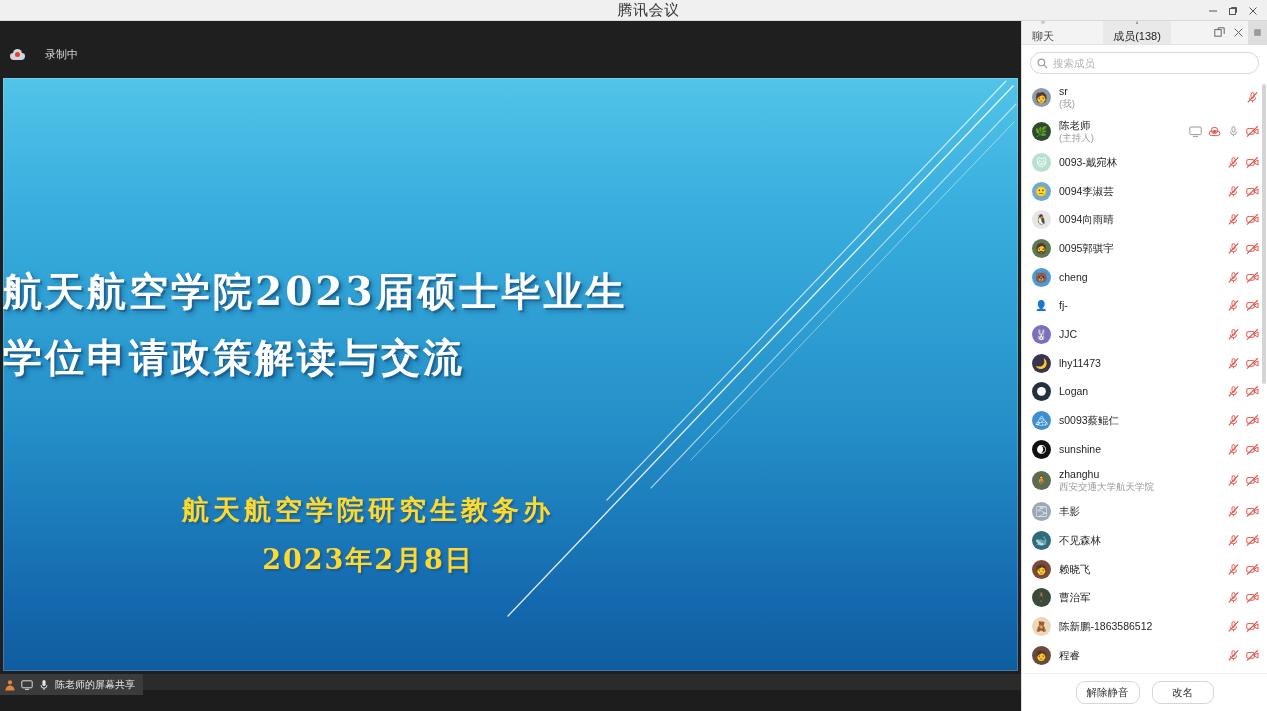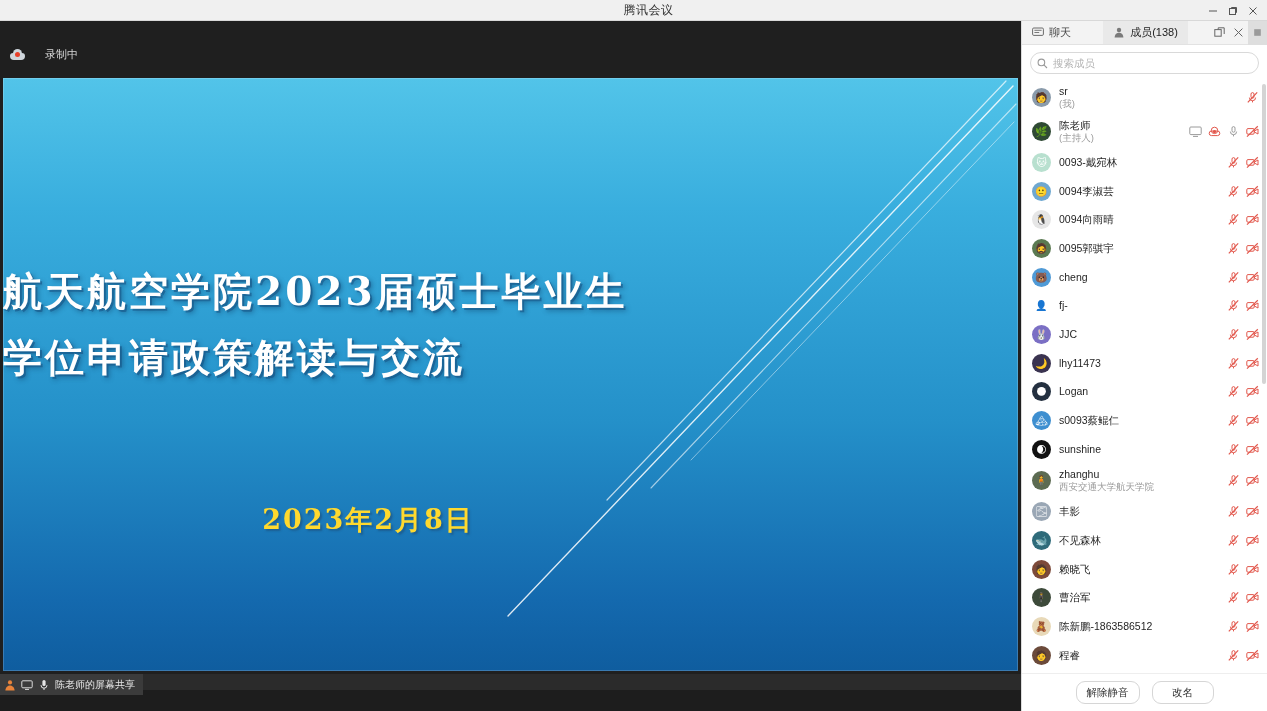--- a/index.html
+++ b/index.html
@@ -9,21 +9,21 @@
     overflow: hidden; background: #1d1d1d;
   }
   #app { position: relative; width: 1267px; height: 711px; }
 
   
   .titlebar {
     position: absolute; left: 0; top: 0; width: 1267px; height: 21px;
     background: #f0f0f0; border-bottom: 1px solid #d8d8d8;
     display: flex; align-items: center; justify-content: center;
   }
-  .titlebar .tb-title { font-size: 12px; color: #333; letter-spacing: .5px; margin-left: 30px; }
+  .titlebar .tb-title { font-size: 15px; color: #333; letter-spacing: .5px; margin-left: 30px; }
   .win-ctrls {
     position: absolute; right: 4px; top: 0; height: 21px;
     display: flex; align-items: center; gap: 0;
   }
   .win-ctrls .wc {
     width: 20px; height: 21px; display: flex; align-items: center;
     justify-content: center; color: #555; font-size: 10px; cursor: default;
   }
 
   
@@ -106,21 +106,21 @@
     position: absolute; right: 0; top: 21px; width: 246px; height: 690px;
     background: #ffffff; border-left: 1px solid #dcdcdc;
     display: flex; flex-direction: column;
   }
   .panel-tabs {
     height: 24px; background: #f3f3f3; border-bottom: 1px solid #e2e2e2;
     display: flex; align-items: stretch; position: relative;
   }
   .ptab {
     display: flex; align-items: center; gap: 5px; padding: 0 10px;
-    font-size: 11px; color: #4b4b4b; cursor: default;
+    font-size: 11px; color: #4b4b4b; cursor: default; flex-direction: column;
   }
   .ptab.active { background: #e9e9e9; color: #222; }
   .ptab-spacer { flex: 1; }
   .ptab-actions { display: flex; align-items: center; }
   .ptab-actions .pa {
     width: 19px; height: 24px; display: flex; align-items: center;
     justify-content: center; color: #666; font-size: 10px;
   }
   .ptab-actions .pa.menu { background: #dedede; }
 
@@ -233,20 +233,21 @@
           <line x1="1011" y1="44" x2="688" y2="382" stroke-width="1" opacity=".45"></line>
         </g>
       </svg>
 
       <div class="slide-title">
         <div class="line">航天航空学院2023届硕士毕业生</div>
         <div class="line">学位申请政策解读与交流</div>
       </div>
 
       <div class="slide-sub">
+        <div class="org">航天航空学院研究生教务办</div>
         <div class="date">2023年2月8日</div>
       </div>
     </div>
 
     <div class="taskbar">
       <div class="share-chip">
         <svg class="tb-ico" viewBox="0 0 12 12">
           <circle cx="6" cy="3.4" r="2.1" fill="#e8833a"></circle>
           <path d="M1.4 11.5 C1.6 7.8 4 6.4 6 6.4 C8 6.4 10.4 7.8 10.6 11.5 Z" fill="#e8833a"></path>
         </svg>

